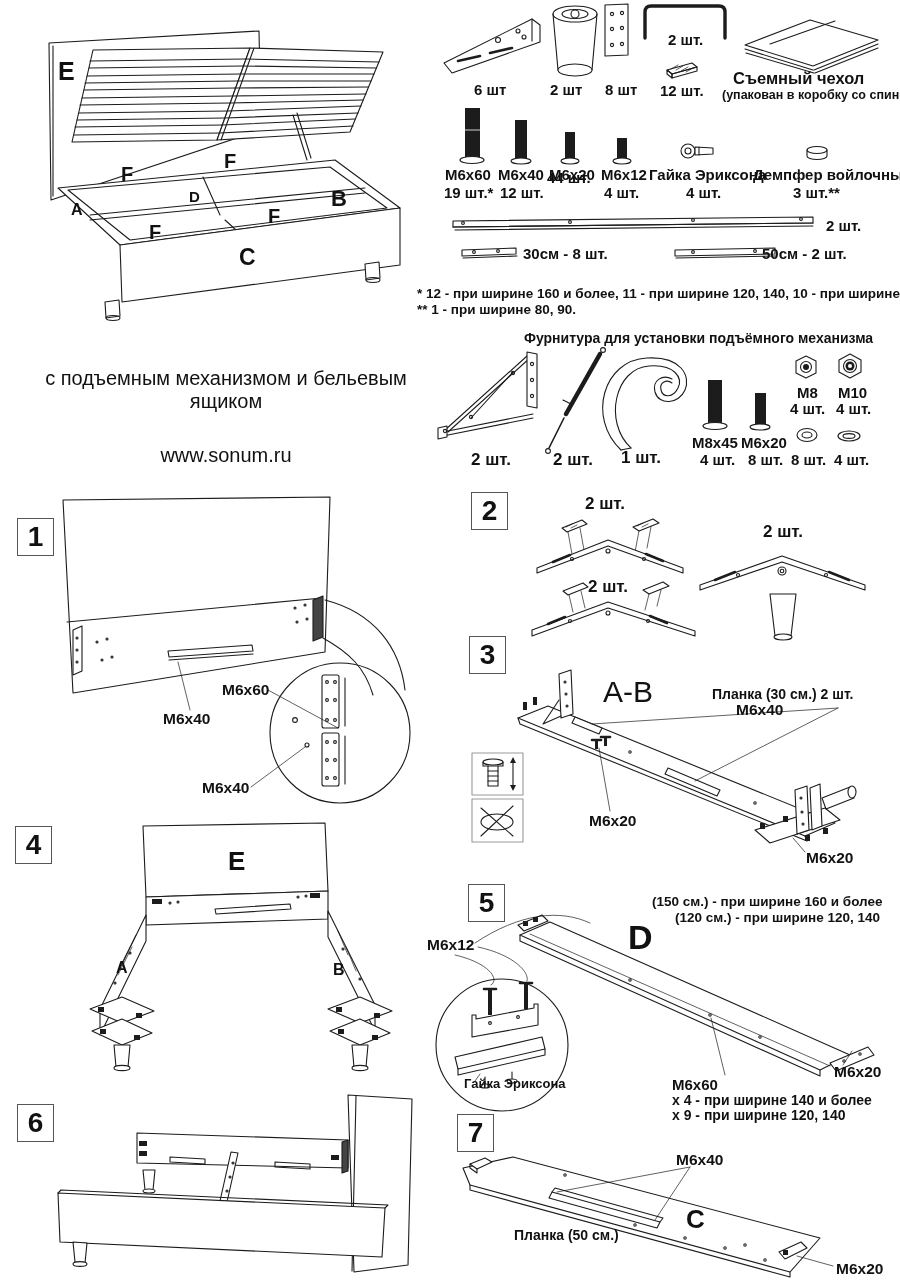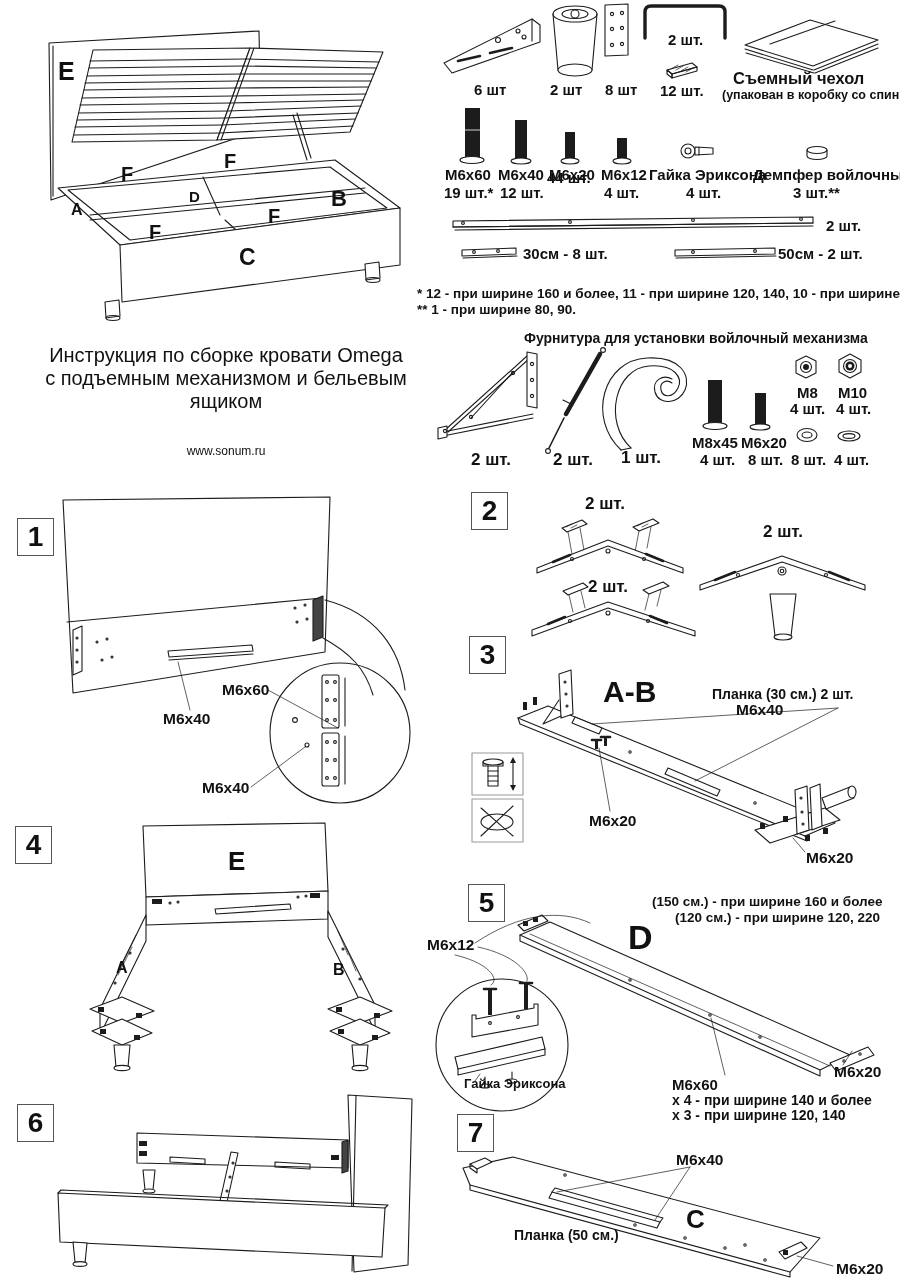--- a/index.html
+++ b/index.html
@@ -197,27 +197,26 @@
 <div class="abs b15" style="left:649px;top:166px">Гайка Эриксона</div>
 <div class="abs b15" style="left:753px;top:166px">Демпфер войлочный</div>
 <div class="abs b15" style="left:444px;top:184px">19 шт.*</div>
 <div class="abs b15" style="left:500px;top:184px">12 шт.</div>
 <div class="abs b15" style="left:547px;top:169px">44 шт.</div>
 <div class="abs b15" style="left:604px;top:184px">4 шт.</div>
 <div class="abs b15" style="left:686px;top:184px">4 шт.</div>
 <div class="abs b15" style="left:793px;top:184px">3 шт.**</div>
 <div class="abs b15" style="left:826px;top:217px">2 шт.</div>
 <div class="abs b15" style="left:523px;top:245px">30см - 8 шт.</div>
-<div class="abs b15" style="left:778px;top:245px">50см - 2 шт.</div>
+<div class="abs b15" style="left:762px;top:245px">50см - 2 шт.</div>
 <div class="abs b13" style="left:417px;top:286px">* 12 - при ширине 160 и более, 11 - при ширине 120, 140, 10 - при ширине 80, 90.</div>
 <div class="abs b13" style="left:417px;top:302px">** 1 - при ширине 80, 90.</div>
 
-<div class="ttl" style="top:344px">Инструкция по сборке кровати Omega</div>
 <div class="ttl" style="top:367px">с подъемным механизмом и бельевым ящиком</div>
-<div class="ttl" style="top:444px;font-size:12px">www.sonum.ru</div>
+<div class="ttl" style="top:444px;font-size:20px">www.sonum.ru</div>
 
 <svg style="left:435px;top:330px" width="465" height="145" viewBox="0 0 465 145">
   <g>
     <line x1="8" y1="102" x2="98" y2="84"></line>
         <line x1="8" y1="106" x2="98" y2="88"></line>
     <line x1="10" y1="100" x2="92" y2="26"></line>
         <line x1="13" y1="102" x2="95" y2="28"></line>
     <line x1="36" y1="88" x2="78" y2="42"></line>
     <polygon class="wf" points="92,22 102,24 102,78 92,76"></polygon>
     <circle cx="97" cy="34" r="1.6"></circle>
@@ -261,21 +260,21 @@
   </g>
   <g>
     <ellipse class="wf" cx="372" cy="105" rx="10" ry="6.5"></ellipse>
         <ellipse cx="372" cy="105" rx="5" ry="3"></ellipse>
   </g>
   <g>
     <ellipse class="wf" cx="414" cy="106" rx="11" ry="5"></ellipse>
         <ellipse cx="414" cy="106" rx="6" ry="2.4"></ellipse>
   </g>
 </svg>
-<div class="abs b14" style="left:524px;top:330px">Фурнитура для установки войлочный механизма</div>
+<div class="abs b14" style="left:524px;top:330px">Фурнитура для установки подъёмного механизма</div>
 <div class="abs b17" style="left:471px;top:450px">2 шт.</div>
 <div class="abs b17" style="left:553px;top:450px">2 шт.</div>
 <div class="abs b17" style="left:621px;top:448px">1 шт.</div>
 <div class="abs b15" style="left:692px;top:434px">M8x45</div>
 <div class="abs b15" style="left:700px;top:451px">4 шт.</div>
 <div class="abs b15" style="left:741px;top:434px">M6x20</div>
 <div class="abs b15" style="left:748px;top:451px">8 шт.</div>
 <div class="abs b15" style="left:797px;top:384px">М8</div>
 <div class="abs b15" style="left:790px;top:400px">4 шт.</div>
 <div class="abs b15" style="left:838px;top:384px">М10</div>
@@ -445,21 +444,21 @@
     <rect class="k" x="368" y="188" width="5" height="6"></rect>
         <rect class="k" x="328" y="176" width="5" height="6"></rect>
   </g>
   <g>
     <line class="thin" x1="383" y1="68" x2="137" y2="84"></line>
     <line class="thin" x1="383" y1="68" x2="240" y2="141"></line>
     <line class="thin" x1="155" y1="171" x2="144" y2="108"></line>
     <line class="thin" x1="350" y1="212" x2="338" y2="198"></line>
   </g>
 </svg>
-<div class="abs" style="left:603px;top:675px;font-size:30px;font-weight:bold">A-B</div>
+<div class="abs" style="left:603px;top:675px;font-size:30px;font-weight:normal">A-B</div>
 <div class="abs b14" style="left:712px;top:686px">Планка (30 см.)  2 шт.</div>
 <div class="abs b16" style="left:736px;top:701px">M6x40</div>
 <div class="abs b16" style="left:589px;top:812px">M6x20</div>
 <div class="abs b16" style="left:806px;top:849px">M6x20</div>
 
 <svg style="left:60px;top:823px" width="370" height="255" viewBox="0 0 370 255">
   <g>
     <polygon class="wf" points="83,3 265,0 268,68 86,74"></polygon>
     <polygon class="wf" points="86,74 268,68 268,96 86,102"></polygon>
     <polygon points="155,86 230,81 231,86 156,91"></polygon>
@@ -543,27 +542,27 @@
   <g>
     <path class="thin" d="M25,70 C60,78 70,95 61,100"></path>
     <path class="thin" d="M48,62 C85,70 100,88 97,96"></path>
     <path class="thin" d="M45,58 C90,28 130,24 160,38"></path>
     <line class="thin" x1="295" y1="190" x2="281" y2="133"></line>
     <line class="thin" x1="413" y1="180" x2="422" y2="166"></line>
     <line class="thin" x1="50" y1="189" x2="45" y2="196"></line>
   </g>
 </svg>
 <div class="abs b13" style="left:652px;top:894px">(150 см.) - при ширине 160 и более</div>
-<div class="abs b13" style="left:675px;top:910px">(120 см.) - при ширине 120, 220</div>
+<div class="abs b13" style="left:675px;top:910px">(120 см.) - при ширине 120, 140</div>
 <div class="abs" style="left:628px;top:918px;font-size:34px;font-weight:bold">D</div>
 <div class="abs b16" style="left:427px;top:936px">M6x12</div>
 <div class="abs" style="left:464px;top:1076px;font-size:13px;font-weight:bold">Гайка Эриксона</div>
 <div class="abs b15" style="left:672px;top:1076px">M6x60</div>
 <div class="abs b14" style="left:672px;top:1092px">х 4 - при ширине 140 и более</div>
-<div class="abs b14" style="left:672px;top:1107px">х 3 - при ширине 120, 140</div>
+<div class="abs b14" style="left:672px;top:1107px">х 9 - при ширине 120, 140</div>
 <div class="abs b16" style="left:834px;top:1063px">M6x20</div>
 
 <svg style="left:55px;top:1095px" width="375" height="185" viewBox="0 0 375 185">
   <g>
     <polygon class="wf" points="293,0 357,4 353,170 299,177"></polygon>
     <line x1="301" y1="1" x2="297" y2="176"></line>
   </g>
   <g>
     <polygon class="wf" points="82,38 293,45 293,73 82,68"></polygon>
     <polygon points="115,62 150,64 150,69 115,67"></polygon>

